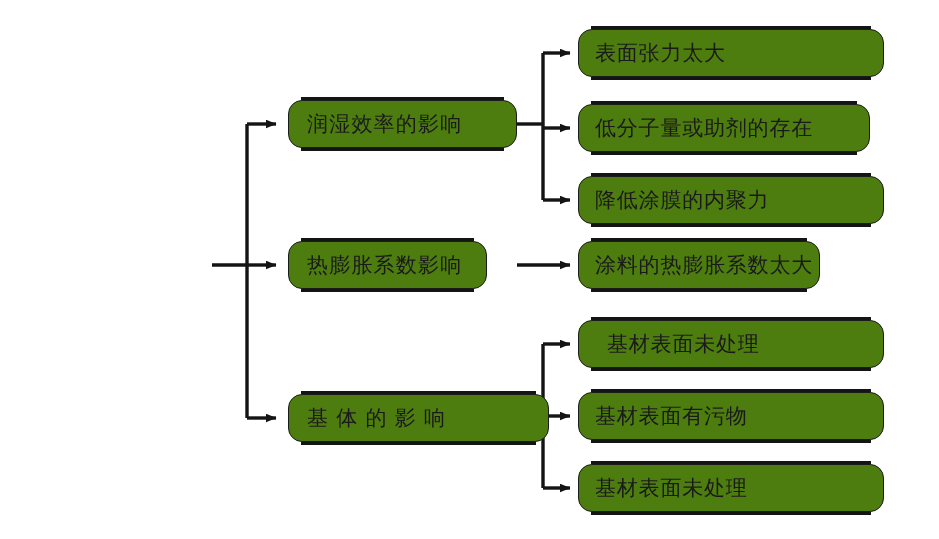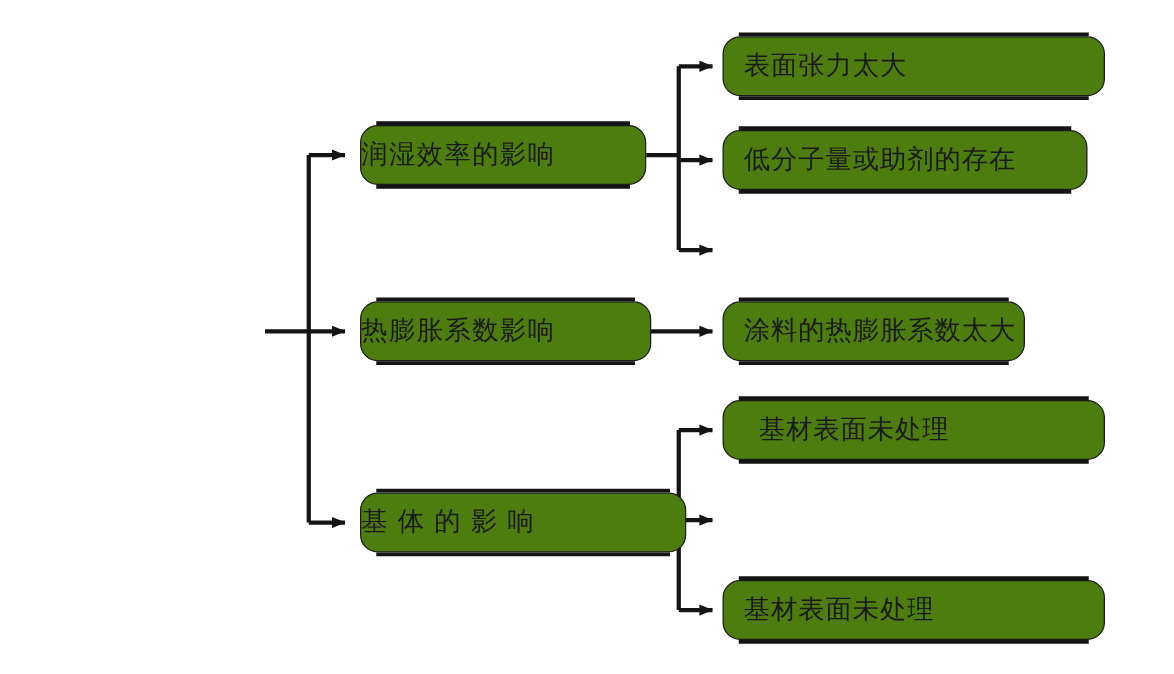--- a/index.html
+++ b/index.html
@@ -53,20 +53,21 @@
   .node::before { top: -4px; }
   .node::after  { bottom: -4px; }
 
   .node.root {
     justify-content: center;
     text-align: center;
     padding: 0 10px;
   }
   .node.level2 {
     justify-content: flex-start;
+    padding-left: 18px;
     letter-spacing: 1.2px;
   }
   .node.level3 {
     justify-content: flex-start;
     padding-left: 16px;
     letter-spacing: 0.8px;
   }
 </style>
 </head>
 <body>
@@ -117,43 +118,49 @@
       <line x1="543" y1="416" x2="570" y2="416" stroke="#141414" stroke-width="3.4" marker-end="url(#arrow)"></line>
       <line x1="543" y1="488" x2="570" y2="488" stroke="#141414" stroke-width="3.4" marker-end="url(#arrow)"></line>
     </g>
   </svg>
 
 
   <div class="node level2" style="left:288px; top:100px; width:229px; height:48px;">
     <span>润湿效率的影响</span>
   </div>
 
-  <div class="node level2" style="left:288px; top:241px; width:233px; height:48px;">
+  <div class="node level2" style="left:288px; top:241px; width:199px; height:48px;">
     <span>热膨胀系数影响</span>
   </div>
 
   <div class="node level2" style="left:288px; top:394px; width:261px; height:48px;">
     <span>基 体 的 影 响</span>
   </div>
 
   <div class="node level3" style="left:578px; top:29px; width:306px; height:48px;">
     <span>表面张力太大</span>
   </div>
 
   <div class="node level3" style="left:578px; top:104px; width:292px; height:48px;">
     <span>低分子量或助剂的存在</span>
   </div>
 
+  <div class="node level3" style="left:578px; top:176px; width:306px; height:48px;">
+    <span>降低涂膜的内聚力</span>
+  </div>
 
   <div class="node level3" style="left:578px; top:241px; width:242px; height:48px;">
     <span>涂料的热膨胀系数太大</span>
   </div>
 
   <div class="node level3" style="left:578px; top:320px; width:306px; height:48px;padding-left:28px;">
     <span>基材表面未处理</span>
   </div>
 
+  <div class="node level3" style="left:578px; top:392px; width:306px; height:48px;">
+    <span>基材表面有污物</span>
+  </div>
 
   <div class="node level3" style="left:578px; top:464px; width:306px; height:48px;">
     <span>基材表面未处理</span>
   </div>
 
 </div>
 
 </body></html>

